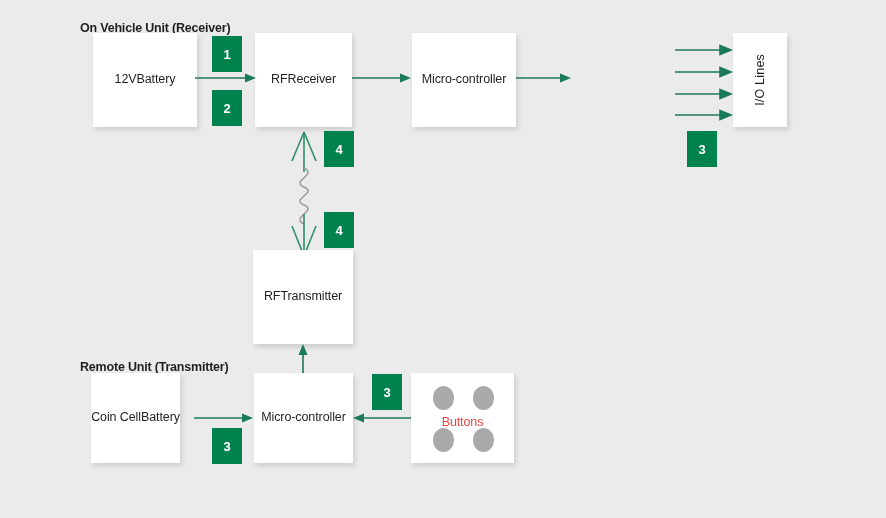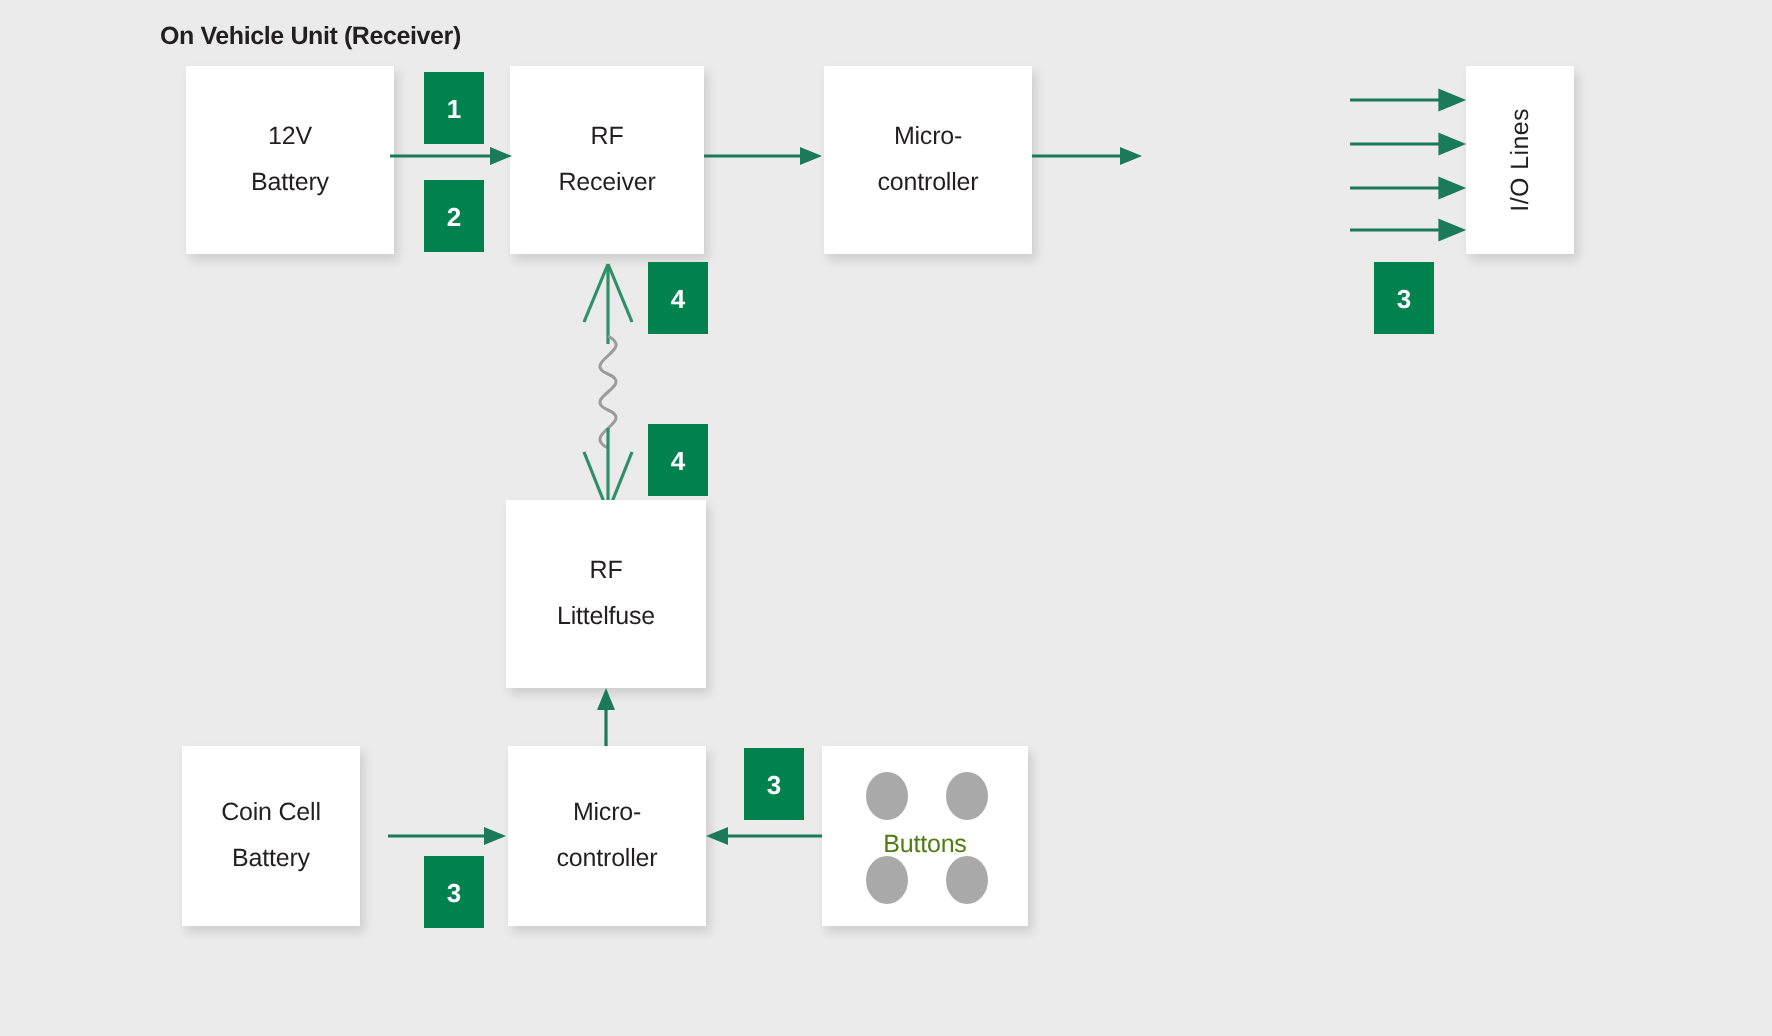--- a/index.html
+++ b/index.html
@@ -20,27 +20,27 @@
     height: 518px;
     background: #ebebeb;
   }
   .section-title {
     position: absolute;
     font-size: 12.5px;
     font-weight: 700;
     color: #231f20;
     letter-spacing: -0.2px;
     white-space: nowrap;
+    margin-top: 10px;
   }
   .blk {
     position: absolute;
     background: #ffffff;
     box-shadow: 2px 3px 5px rgba(0,0,0,0.13);
     display: flex;
-    flex-direction: column;
     align-items: center;
     justify-content: center;
     text-align: center;
     color: #231f20;
     font-size: 12.5px;
     line-height: 1.85;
     letter-spacing: -0.1px;
   }
   .blk .ln { display: block; }
   .blk-vert {
@@ -80,37 +80,38 @@
     background: #a9a9a9;
     border-radius: 50%;
     width: 21px;
     height: 24px;
   }
   .btn-label {
     position: absolute;
     width: 100%;
     text-align: center;
     font-size: 12.5px;
-    color: #4d7c0f;
+    color: #ef4444;
   }
   .footer {
     position: absolute;
     font-size: 8px;
     color: #9a9a9a;
     white-space: nowrap;
     letter-spacing: 0.05px;
   }
 </style>
 </head>
 <body>
 
 <div id="diagram">
 
   <div class="section-title" style="left:80px; top:11px;">On Vehicle Unit (Receiver)</div>
 
+  <div class="section-title" style="left:80px; top:350px;">Remote Unit (Transmitter)</div>
 
   <div class="blk" style="left:93px; top:33px; width:104px; height:94px;">
     <span class="ln">12V</span>
     <span class="ln">Battery</span>
   </div>
 
   <div class="blk" style="left:255px; top:33px; width:97px; height:94px;">
     <span class="ln">RF</span>
     <span class="ln">Receiver</span>
   </div>
@@ -176,21 +177,21 @@
       <line x1="16" y1="42" x2="4" y2="12"></line>
       <line x1="16" y1="42" x2="28" y2="12"></line>
     </g>
   </svg>
 
   <div class="badge" style="left:324px; top:131px;">4</div>
   <div class="badge" style="left:324px; top:212px;">4</div>
 
   <div class="blk" style="left:253px; top:250px; width:100px; height:94px;">
     <span class="ln">RF</span>
-    <span class="ln">Littelfuse</span>
+    <span class="ln">Transmitter</span>
   </div>
 
   <svg class="arrow-svg" style="left:297px; top:344px;" width="12" height="34">
     <line x1="6" y1="34" x2="6" y2="10" stroke="#1b7a5a" stroke-width="1.6"></line>
     <polygon points="1.5,11 6,0 10.5,11" fill="#1b7a5a"></polygon>
   </svg>
 
   <div class="blk" style="left:91px; top:373px; width:89px; height:90px;">
     <span class="ln">Coin Cell</span>
     <span class="ln">Battery</span>

